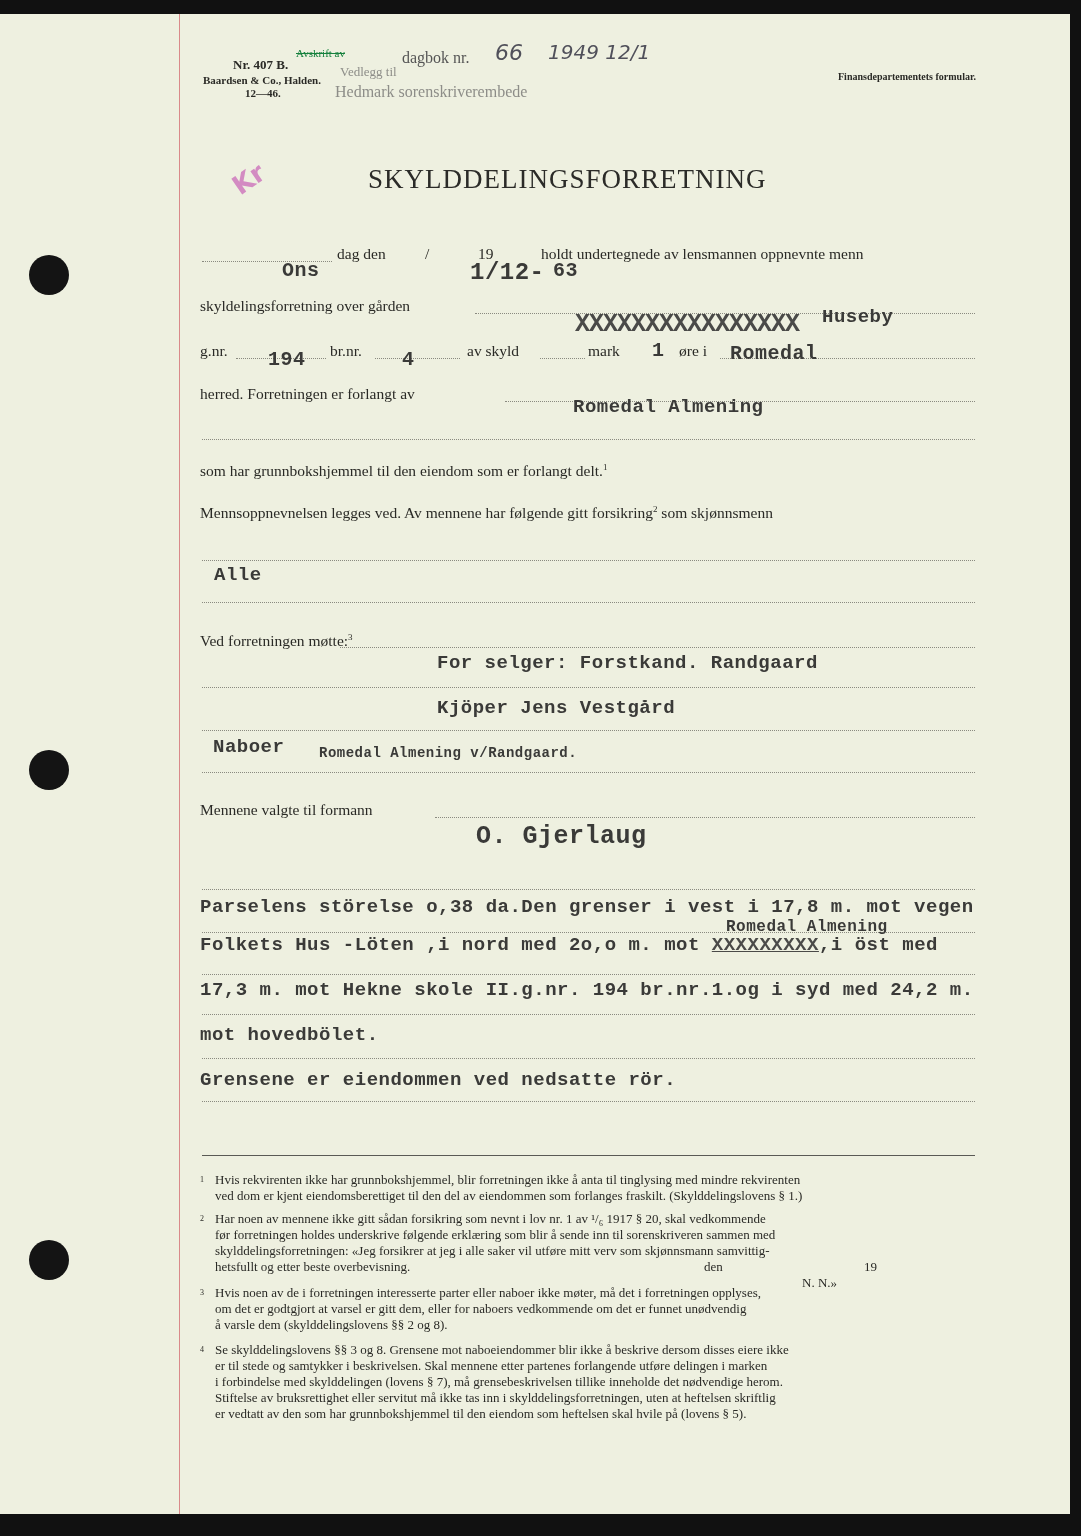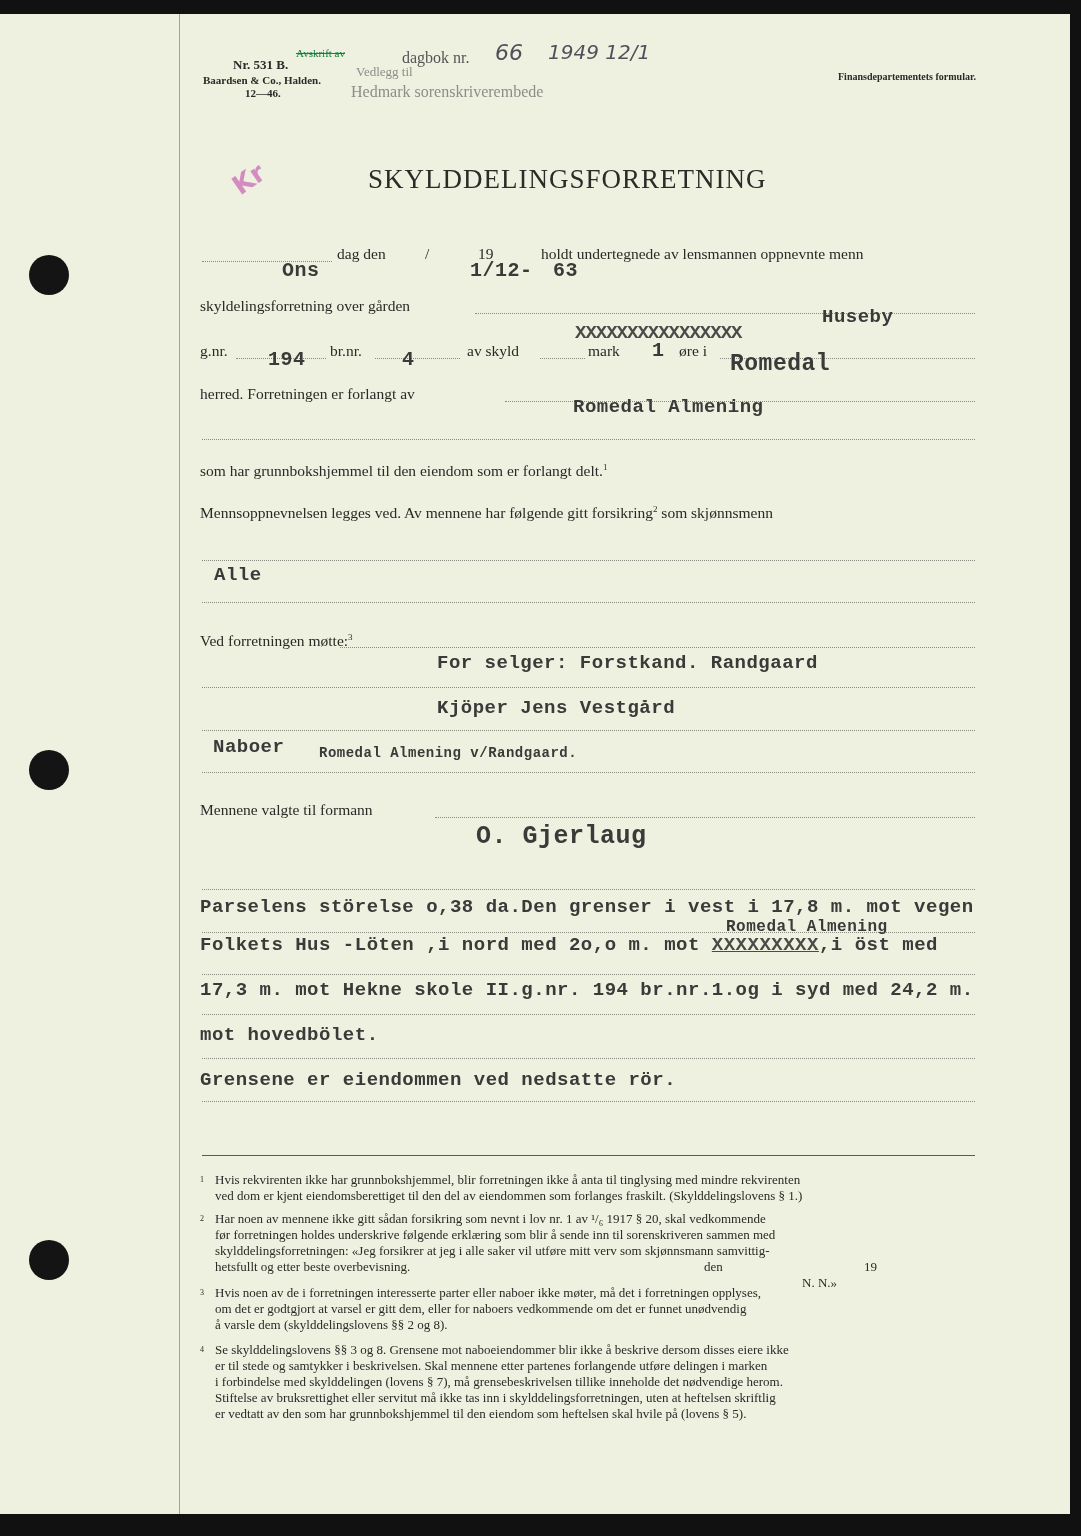--- a/index.html
+++ b/index.html
@@ -17,73 +17,73 @@
     .hand { font-family:"DejaVu Sans", sans-serif; color:#50505a; font-style:italic; }
     .dots { position:absolute; border-bottom:1px dotted #8a8a80; height:0; }
     .small { font-size:11px; }
     .fn { font-family:"Liberation Serif", serif; font-size:13px; line-height:16px; color:#2a2a26; }
     .fn sup { font-size:8px; }
     .title { font-family:"Liberation Serif", serif; font-size:27px; letter-spacing:1px; color:#2b2b28; }
     .body-text { font-family:"Liberation Serif", serif; font-size:15.5px; }
     .strike { text-decoration: line-through; }
     .xout { color:#4a4a48; }
     .stamp-kr { color:#d38bc2; font-family:"DejaVu Sans", sans-serif; font-size:26px; font-weight:bold; transform:rotate(-35deg); }
-    .faded { color:#8d8d88;margin-left:16px; }
+    .faded { color:#8d8d88; }
     .rule { position:absolute; height:1px; background:#5a5a55; }
   </style>
 </head>
 <body>
 
 <div class="page">
   <div class="margin-line"></div>
   <div class="hole" style="top:241px"></div>
   <div class="hole" style="top:736px"></div>
   <div class="hole" style="top:1226px"></div>
 
-  <div class="abs serif" style="left:233px;top:43px;font-size:13px;font-weight:bold">Nr. 531 B.</div>
+  <div class="abs serif" style="left:233px;top:43px;font-size:13px;font-weight:bold">Nr. 407 B.</div>
   <div class="abs serif small" style="left:203px;top:60px;font-weight:bold">Baardsen &amp; Co., Halden.</div>
   <div class="abs serif small" style="left:245px;top:73px;font-weight:bold">12—46.</div>
   <div class="abs serif strike" style="left:296px;top:33px;font-size:11px;color:#15803d">Avskrift av</div>
   <div class="abs serif faded" style="left:340px;top:50px;font-size:13px">Vedlegg til</div>
   <div class="abs serif" style="left:402px;top:35px;font-size:16px;color:#555">dagbok nr.</div>
   <div class="abs hand" style="left:495px;top:26px;font-size:22px">66</div>
   <div class="abs hand" style="left:548px;top:26px;font-size:20px">1949 12/1</div>
   <div class="abs serif faded" style="left:335px;top:69px;font-size:16px">Hedmark sorenskriverembede</div>
   <div class="abs serif" style="left:838px;top:57px;font-size:10px;font-weight:bold">Finansdepartementets formular.</div>
 
   <div class="abs stamp-kr" style="left:232px;top:150px">Kr</div>
   <div class="abs title" style="left:368px;top:150px">SKYLDDELINGSFORRETNING</div>
 
   <div class="dots" style="left:202px;top:247px;width:130px"></div>
   <div class="abs body-text" style="left:337px;top:231px">dag den</div>
   <div class="abs body-text" style="left:425px;top:231px">/</div>
   <div class="abs body-text" style="left:478px;top:231px">19</div>
   <div class="abs body-text" style="left:541px;top:231px">holdt undertegnede av lensmannen oppnevnte menn</div>
   <div class="abs mono" style="left:282px;top:245px;font-size:20px">Ons</div>
-  <div class="abs mono" style="left:470px;top:245px;font-size:20px">1/12-</div>
+  <div class="abs mono" style="left:470px;top:245px;font-size:24px">1/12-</div>
   <div class="abs mono" style="left:553px;top:245px;font-size:20px">63</div>
 
   <div class="abs body-text" style="left:200px;top:283px">skyldelingsforretning over gården</div>
   <div class="dots" style="left:475px;top:299px;width:500px"></div>
-  <div class="abs mono xout" style="left:575px;top:308px;font-size:19px;letter-spacing:-1px">XXXXXXXXXXXXXXXX</div>
+  <div class="abs mono xout" style="left:575px;top:296px;font-size:25px;letter-spacing:-1px">XXXXXXXXXXXXXXXX</div>
   <div class="abs mono" style="left:822px;top:292px;font-size:19px">Huseby</div>
 
   <div class="abs body-text" style="left:200px;top:328px">g.nr.</div>
   <div class="dots" style="left:236px;top:344px;width:90px"></div>
   <div class="abs mono" style="left:268px;top:334px;font-size:20px">194</div>
   <div class="abs body-text" style="left:330px;top:328px">br.nr.</div>
   <div class="dots" style="left:375px;top:344px;width:85px"></div>
   <div class="abs mono" style="left:402px;top:334px;font-size:20px">4</div>
   <div class="abs body-text" style="left:467px;top:328px">av skyld</div>
   <div class="dots" style="left:540px;top:344px;width:45px"></div>
   <div class="abs body-text" style="left:588px;top:328px">mark</div>
   <div class="abs mono" style="left:652px;top:325px;font-size:20px">1</div>
   <div class="abs body-text" style="left:679px;top:328px">øre i</div>
   <div class="dots" style="left:720px;top:344px;width:255px"></div>
-  <div class="abs mono" style="left:730px;top:337px;font-size:23px">Romedal</div>
+  <div class="abs mono" style="left:730px;top:328px;font-size:20px">Romedal</div>
 
   <div class="abs body-text" style="left:200px;top:371px">herred. Forretningen er forlangt av</div>
   <div class="dots" style="left:505px;top:387px;width:470px"></div>
   <div class="abs mono" style="left:573px;top:382px;font-size:19px">Romedal Almening</div>
   <div class="dots" style="left:202px;top:425px;width:773px"></div>
 
   <div class="abs body-text" style="left:200px;top:448px"><span>som har grunnbokshjemmel til den eiendom som er forlangt delt.</span><sup style="font-size:9px">1</sup></div>
 
   <div class="abs body-text" style="left:200px;top:490px"><span>Mennsoppnevnelsen legges ved. Av mennene har følgende gitt forsikring</span><sup style="font-size:9px">2</sup> <span>som skjønnsmenn</span></div>
   <div class="dots" style="left:202px;top:546px;width:773px"></div>

